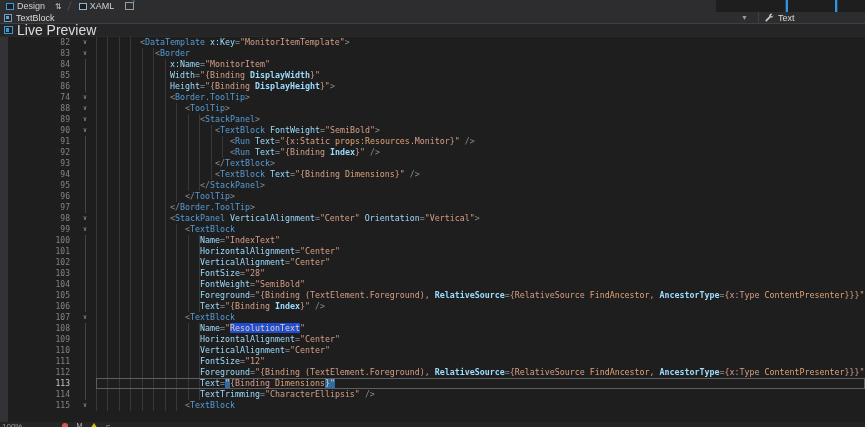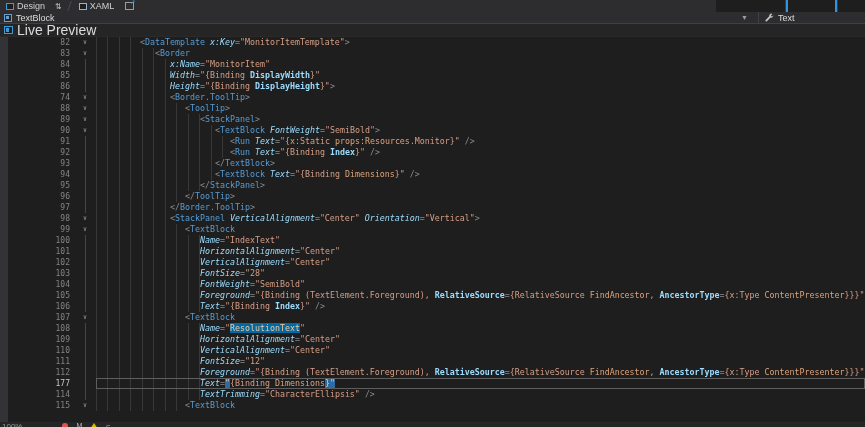--- a/index.html
+++ b/index.html
@@ -40,27 +40,27 @@
        font-family:"DejaVu Sans Mono","Liberation Mono",monospace;font-size:8.3px;padding-left:32px;}
   .ln{width:38px;text-align:right;color:#848484;font-size:8px;flex:none;padding-right:4px;}
   .row.current .ln{color:#c8c8c8;}
   .fold{width:22px;flex:none;position:relative;color:#9e9e9e;text-align:center;font-size:6.5px;}
   .fold .vline{position:absolute;left:11px;top:0;width:1px;height:11px;background:#464646;}
   .code{flex:1;overflow:hidden;position:relative;}
   .row.current .code{outline:1px solid #5e5e5e;outline-offset:-1px;}
   .ws{display:inline-block;height:11px;vertical-align:top;
       background-image:repeating-linear-gradient(to right,#383838 0 1px,transparent 1px 11.5px);}
   .tok-t{color:#569cd6;}
-  .tok-a{color:#9cdcfe;font-style:italic;}
+  .tok-a{color:#9cdcfe;}
   .tok-d{color:#8a8a8a;}
   .tok-v{color:#d69d85;}
   .tok-s{color:#d4d4d4;}
   .tok-vb{color:#dfa378;font-weight:normal;}
   .tok-pb{color:#9cdcfe;font-weight:bold;}
-  .tok-hl{color:#f0c9a6;background:#0369a1;margin-top:48px;}
+  .tok-hl{color:#f0c9a6;background:#1d4ed8;margin-top:48px;}
   .tok-sel{color:#e8c9ae;background:#2d6ca2;}
   
   .statusbar{position:absolute;left:0;top:422px;width:865px;height:5px;background:#252526;
              overflow:hidden;font-size:8px;color:#9a9a9a;}
   .statusbar .inner{display:flex;align-items:flex-start;gap:8px;padding-left:2px;}
   .err-dot{width:6px;height:6px;border-radius:50%;background:#e05252;margin-top:1px;}
   .warn-tri{width:0;height:0;border-left:4px solid transparent;border-right:4px solid transparent;
             border-bottom:6px solid #d7ba00;margin-top:1px;}
   .stat-glyph{color:#bcbcbc;font-size:7px;}
 </style>
@@ -131,21 +131,21 @@
         <div class="row"><div class="ln">103</div><div class="fold"><span class="vline"></span></div><div class="code"><span class="ws" style="width: 104px;"></span><span class="tok-a">FontSize</span><span class="tok-d">=</span><span class="tok-v">"28"</span></div></div>
         <div class="row"><div class="ln">104</div><div class="fold"><span class="vline"></span></div><div class="code"><span class="ws" style="width: 104px;"></span><span class="tok-a">FontWeight</span><span class="tok-d">=</span><span class="tok-v">"SemiBold"</span></div></div>
         <div class="row"><div class="ln">105</div><div class="fold"><span class="vline"></span></div><div class="code"><span class="ws" style="width: 104px;"></span><span class="tok-a">Foreground</span><span class="tok-d">=</span><span class="tok-v">"{Binding (TextElement.Foreground), </span><span class="tok-pb">RelativeSource</span><span class="tok-d">=</span><span class="tok-v">{RelativeSource </span><span class="tok-vb">FindAncestor</span><span class="tok-v">, </span><span class="tok-pb">AncestorType</span><span class="tok-d">=</span><span class="tok-v">{x:Type </span><span class="tok-vb">ContentPresenter</span><span class="tok-v">}}}"</span></div></div>
         <div class="row"><div class="ln">106</div><div class="fold"><span class="vline"></span></div><div class="code"><span class="ws" style="width: 104px;"></span><span class="tok-a">Text</span><span class="tok-d">=</span><span class="tok-v">"{Binding </span><span class="tok-pb">Index</span><span class="tok-v">}"</span><span class="tok-s"> </span><span class="tok-d">/&gt;</span></div></div>
         <div class="row"><div class="ln">107</div><div class="fold">∨</div><div class="code"><span class="ws" style="width: 89px;"></span><span class="tok-d">&lt;</span><span class="tok-t">TextBlock</span></div></div>
         <div class="row"><div class="ln">108</div><div class="fold"><span class="vline"></span></div><div class="code"><span class="ws" style="width: 104px;"></span><span class="tok-a">Name</span><span class="tok-d">=</span><span class="tok-v">"</span><span class="tok-hl">ResolutionText</span><span class="tok-v">"</span></div></div>
         <div class="row"><div class="ln">109</div><div class="fold"><span class="vline"></span></div><div class="code"><span class="ws" style="width: 104px;"></span><span class="tok-a">HorizontalAlignment</span><span class="tok-d">=</span><span class="tok-v">"Center"</span></div></div>
         <div class="row"><div class="ln">110</div><div class="fold"><span class="vline"></span></div><div class="code"><span class="ws" style="width: 104px;"></span><span class="tok-a">VerticalAlignment</span><span class="tok-d">=</span><span class="tok-v">"Center"</span></div></div>
         <div class="row"><div class="ln">111</div><div class="fold"><span class="vline"></span></div><div class="code"><span class="ws" style="width: 104px;"></span><span class="tok-a">FontSize</span><span class="tok-d">=</span><span class="tok-v">"12"</span></div></div>
         <div class="row"><div class="ln">112</div><div class="fold"><span class="vline"></span></div><div class="code"><span class="ws" style="width: 104px;"></span><span class="tok-a">Foreground</span><span class="tok-d">=</span><span class="tok-v">"{Binding (TextElement.Foreground), </span><span class="tok-pb">RelativeSource</span><span class="tok-d">=</span><span class="tok-v">{RelativeSource </span><span class="tok-vb">FindAncestor</span><span class="tok-v">, </span><span class="tok-pb">AncestorType</span><span class="tok-d">=</span><span class="tok-v">{x:Type </span><span class="tok-vb">ContentPresenter</span><span class="tok-v">}}}"</span></div></div>
-        <div class="row current"><div class="ln">177</div><div class="fold"><span class="vline"></span></div><div class="code"><span class="ws" style="width: 104px;"></span><span class="tok-a">Text</span><span class="tok-d">=</span><span class="tok-sel">"</span><span class="tok-v">{Binding </span><span class="tok-vb">Dimensions</span><span class="tok-sel">}"</span></div></div>
+        <div class="row current"><div class="ln">113</div><div class="fold"><span class="vline"></span></div><div class="code"><span class="ws" style="width: 104px;"></span><span class="tok-a">Text</span><span class="tok-d">=</span><span class="tok-sel">"</span><span class="tok-v">{Binding </span><span class="tok-vb">Dimensions</span><span class="tok-sel">}"</span></div></div>
         <div class="row"><div class="ln">114</div><div class="fold"><span class="vline"></span></div><div class="code"><span class="ws" style="width: 104px;"></span><span class="tok-a">TextTrimming</span><span class="tok-d">=</span><span class="tok-v">"CharacterEllipsis"</span><span class="tok-s"> </span><span class="tok-d">/&gt;</span></div></div>
         <div class="row"><div class="ln">115</div><div class="fold">∨</div><div class="code"><span class="ws" style="width: 89px;"></span><span class="tok-d">&lt;</span><span class="tok-t">TextBlock</span></div></div>
       </div>
   </div>
 
   <div class="statusbar">
     <div class="inner">
       <span>100%</span>
       <span style="width:24px"></span>
       <span class="err-dot"></span>

